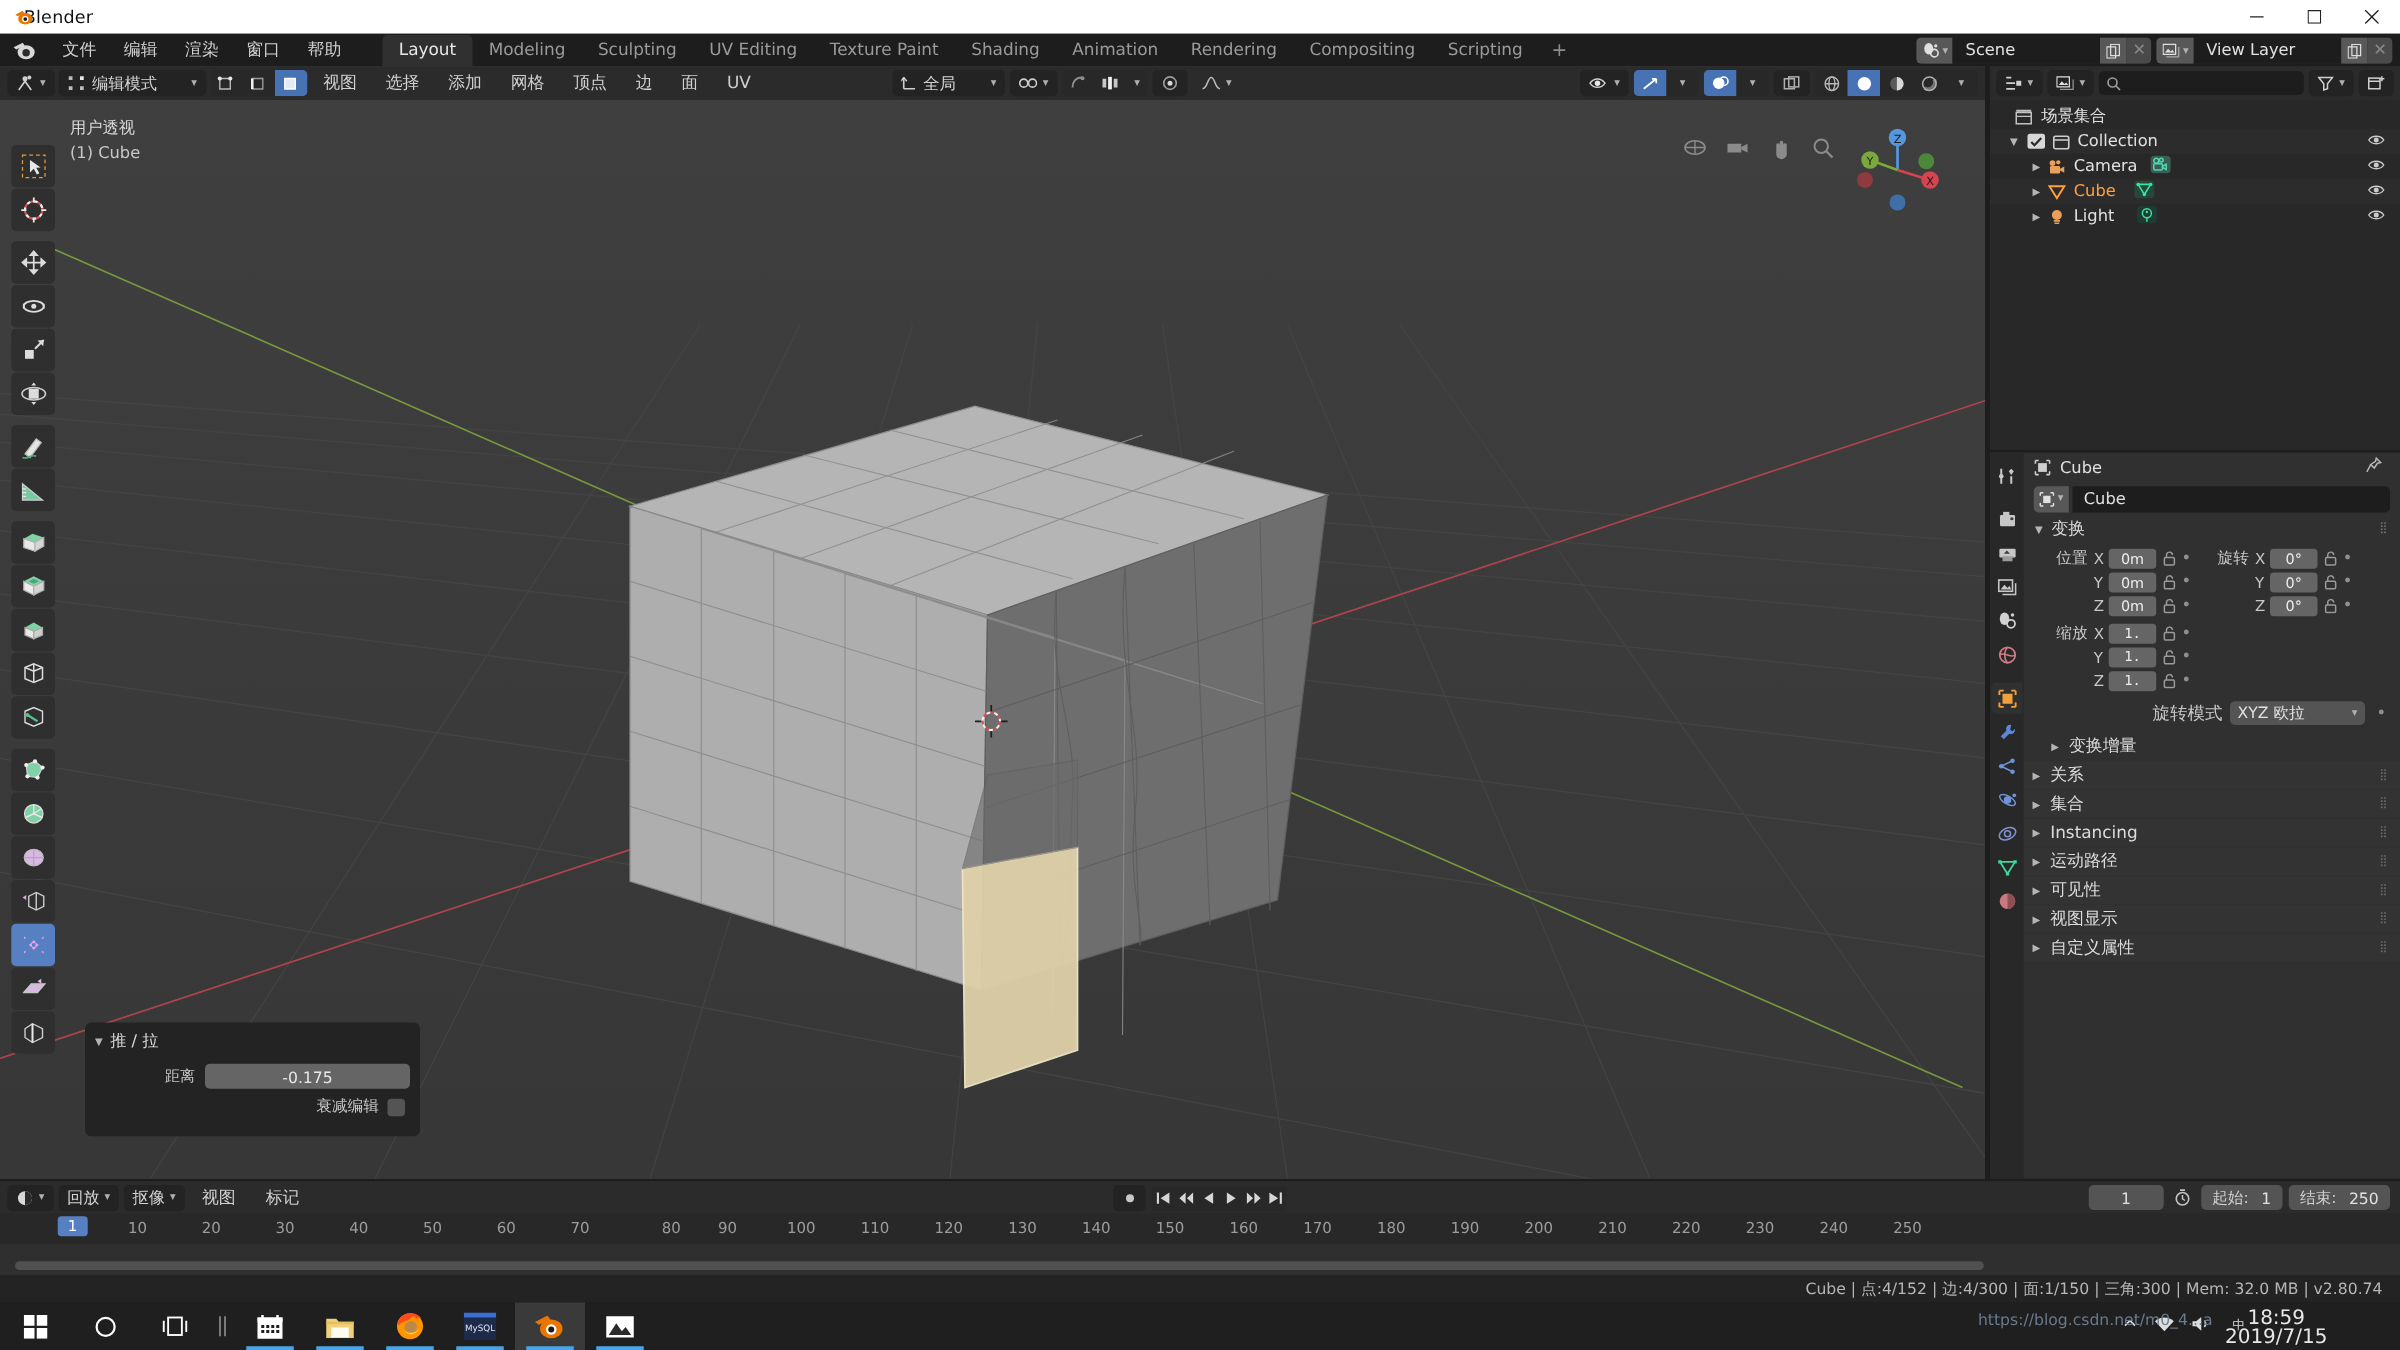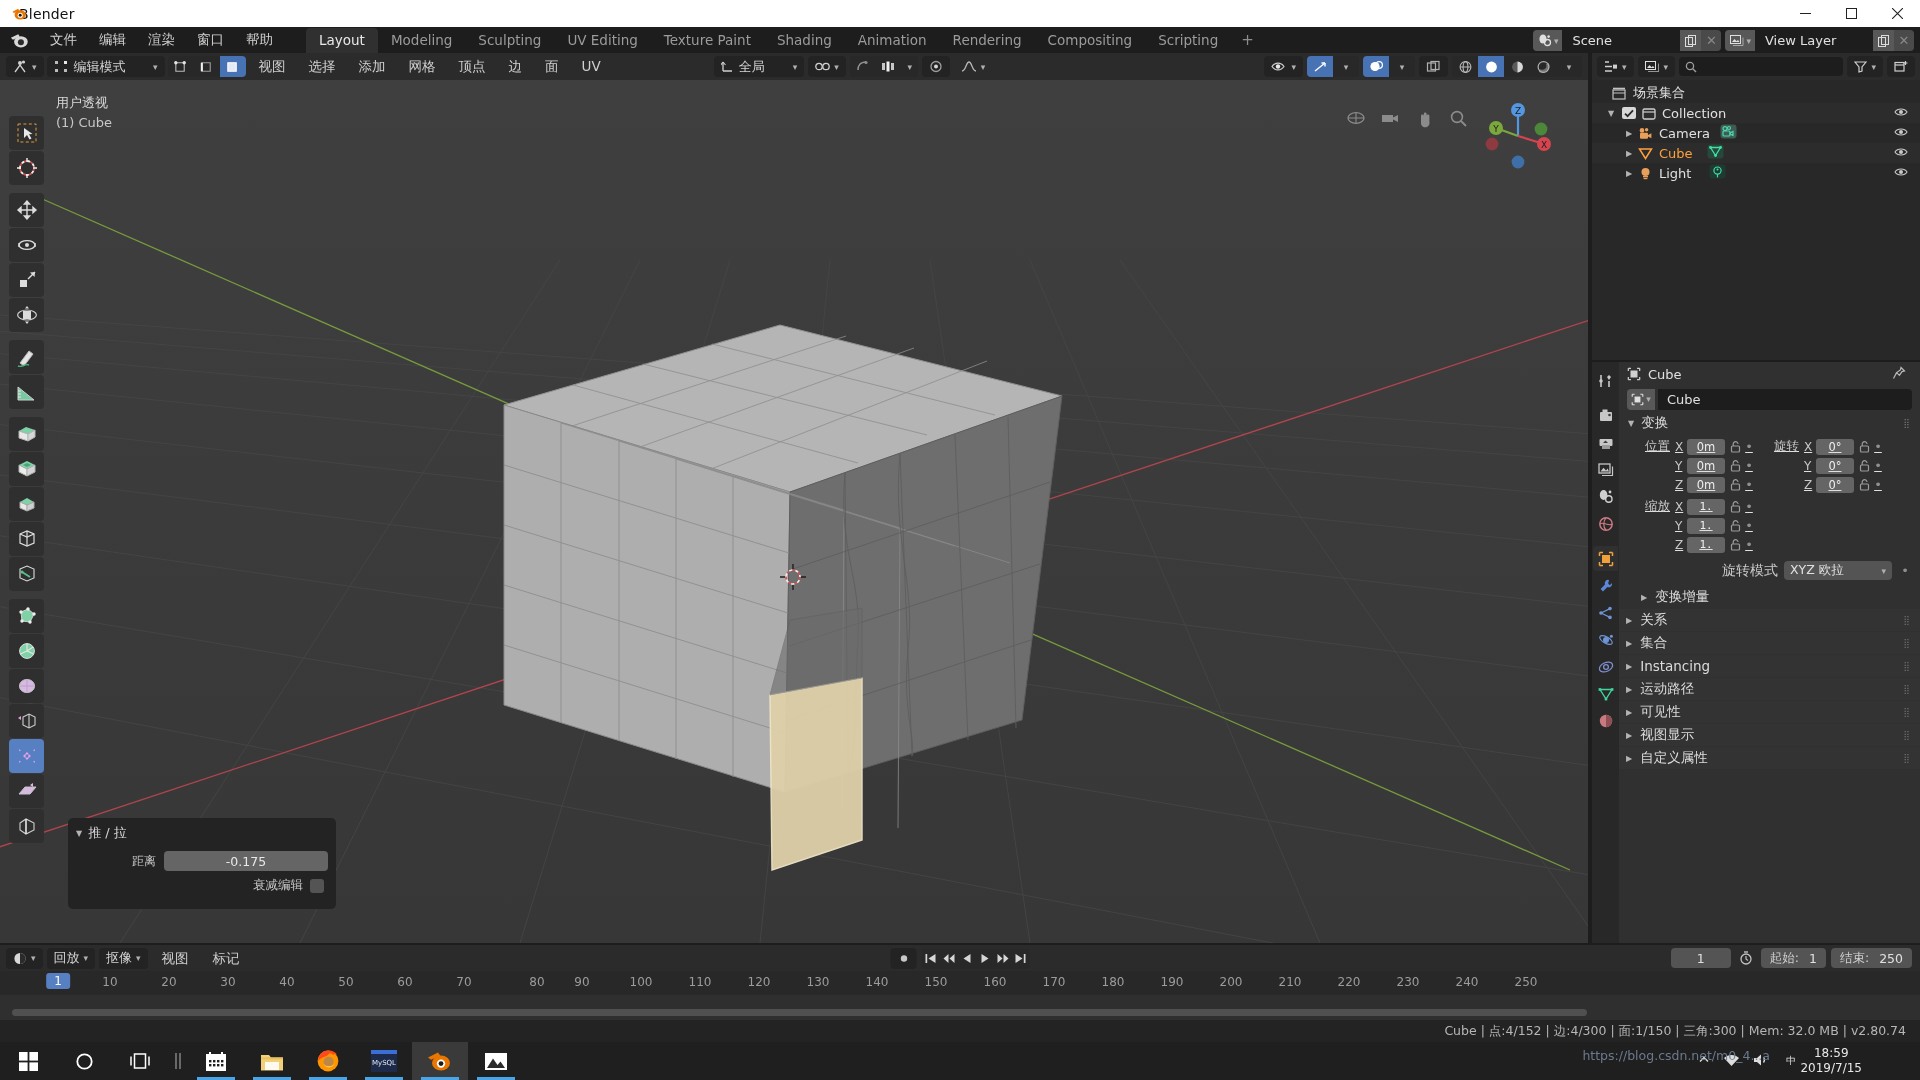--- a/index.html
+++ b/index.html
@@ -98,21 +98,21 @@
      display:flex;align-items:center;justify-content:center; gap:2px;}
   .pname-field { flex:1; height:21px; background:#1d1d1d; border-radius:0 4px 4px 0;
      display:flex; align-items:center; padding-left:9px; font-size:13px;}
   .panel-head { height:22px; display:flex; align-items:center; gap:7px; padding-left:9px; font-size:13.5px; color:#dcdcdc;}
   .panel-head .dots { margin-left:auto; margin-right:9px; color:#707070; letter-spacing:1px; font-size:9px;}
   .psec { height:22px; display:flex; align-items:center; gap:8px; padding-left:7px; font-size:13.5px;
      color:#dcdcdc; background:#333333; margin-bottom:1px;}
   .psec.sub { background:transparent; padding-left:22px; }
   .psec .dots { margin-left:auto; margin-right:9px; color:#6a6a6a; letter-spacing:1px; font-size:9px;}
   .tri { font-size:8px; color:#b4b4b4; }
-  .xform { padding:4px 0 2px 0;text-decoration:underline; }
+  .xform { padding:4px 0 2px 0; }
   .xrow { display:flex; align-items:center; height:17px; margin-bottom:2px;}
   .xlab { width:56px; text-align:right; font-size:12.5px; color:#c8c8c8; padding-right:5px;}
   .xval { width:38px; height:16px; background:#656565; border-radius:3px; font-size:11.5px;
      display:flex; align-items:center; justify-content:center; color:#eee;}
   .xval.mono { font-family:"DejaVu Sans Mono","Liberation Mono",monospace; font-size:11px;}
   .lock { width:13px; display:flex; justify-content:center; margin-left:4px;}
   .dot { width:14px; text-align:center; color:#8f8f8f; font-size:13px;}
   .rotmode { display:flex; align-items:center; justify-content:flex-end; gap:6px; padding:4px 8px 6px 0;}
   .rotmode .sel { width:108px; height:19px; background:#545454; border-radius:4px;
      display:flex; align-items:center; padding:0 6px; font-size:12.5px; justify-content:space-between;}
@@ -140,21 +140,21 @@
      display:flex; align-items:center; }
   .sb-left { display:flex; align-items:center; gap:18px; padding-left:18px; color:#9a9a9a; font-size:12px;}
   .sb-right { position:absolute; right:14px; font-size:12.5px; color:#b6b6b6;}
 
   
   .taskbar { position:absolute; left:0; top:1042px; width:1920px; height:38px; background:#1f1f1f;
      display:flex; align-items:center;}
   .tb-item { width:56px; height:38px; display:flex; align-items:center; justify-content:center; position:relative;}
   .tb-item.active { background:#3a3a3a; }
   .tb-item .uline { position:absolute; bottom:0; left:9px; width:38px; height:3px; background:#4aa5e8;}
-  .tb-clock { position:absolute; right:58px; text-align:center; font-size:12px; color:#e8e8e8; line-height:15px; top:4px;}
+  .tb-clock { position:absolute; right:58px; text-align:center; font-size:16px; color:#e8e8e8; line-height:15px; top:4px;}
   .tb-right { position:absolute; right:120px; display:flex; gap:13px; align-items:center; color:#ddd;}
   .wm { position:absolute; right:0; top:0; width:8px; height:38px; }
   .watermark { position:absolute; right:150px; top:1048px; font-size:12.5px; color:#6f7f93; opacity:.95;}
 </style>
 </head>
 <body>
 
 <div id="app">
 
   <div class="winbar">

